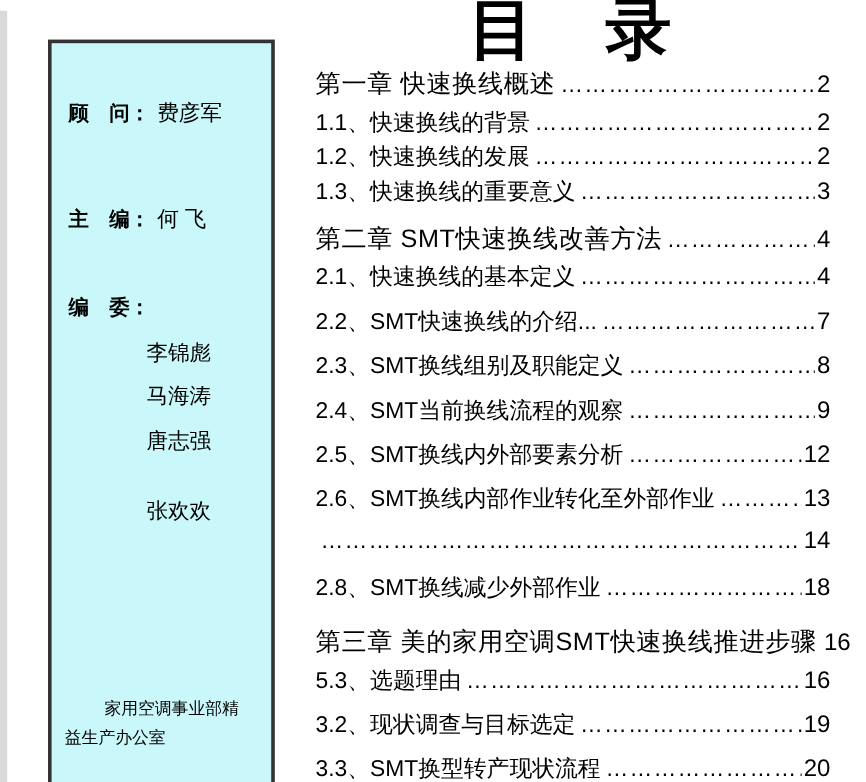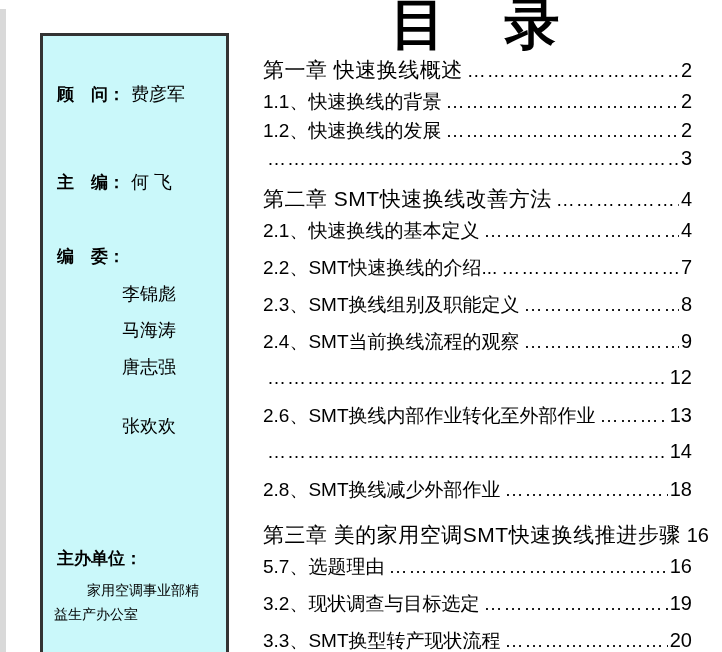--- a/index.html
+++ b/index.html
@@ -88,43 +88,41 @@
   <div class="credit-line advisor-line">
     <span class="credit-label">顾　问：</span><span class="credit-name">费彦军</span>
   </div>
   <div class="credit-line committee-line">
     <span class="credit-label">编　委：</span>
   </div>
   <div class="member member-0">李锦彪</div>
   <div class="member member-1">马海涛</div>
   <div class="member member-2">唐志强</div>
   <div class="member member-3">张欢欢</div>
-  <div class="credit-line organizer-line">
-    <span class="credit-label">主办单位：</span>
-  </div>
   <div class="organizer-name">家用空调事业部精益生产办公室</div>
 </div>
 
 <div class="toc">
     <div class="toc-row chapter">
     <span class="toc-label">第一章 快速换线概述</span>
     <span class="toc-leader">………………………………………………………………</span>
     <span class="toc-page">2</span>
   </div>
     <div class="toc-row item">
     <span class="toc-label">1.1、快速换线的背景</span>
     <span class="toc-leader">………………………………………………………………</span>
     <span class="toc-page">2</span>
   </div>
     <div class="toc-row item">
     <span class="toc-label">1.2、快速换线的发展</span>
     <span class="toc-leader">………………………………………………………………</span>
     <span class="toc-page">2</span>
   </div>
     <div class="toc-row item">
+    <span class="toc-label">1.3、快速换线的重要意义</span>
     <span class="toc-leader">………………………………………………………………</span>
     <span class="toc-page">3</span>
   </div>
     <div class="toc-row chapter">
     <span class="toc-label">第二章 SMT快速换线改善方法</span>
     <span class="toc-leader">………………………………………………………………</span>
     <span class="toc-page">4</span>
   </div>
     <div class="toc-row item">
     <span class="toc-label">2.1、快速换线的基本定义</span>
@@ -140,20 +138,21 @@
     <span class="toc-label">2.3、SMT换线组别及职能定义</span>
     <span class="toc-leader">………………………………………………………………</span>
     <span class="toc-page">8</span>
   </div>
     <div class="toc-row item">
     <span class="toc-label">2.4、SMT当前换线流程的观察</span>
     <span class="toc-leader">………………………………………………………………</span>
     <span class="toc-page">9</span>
   </div>
     <div class="toc-row item">
+    <span class="toc-label">2.5、SMT换线内外部要素分析</span>
     <span class="toc-leader">………………………………………………………………</span>
     <span class="toc-page">12</span>
   </div>
     <div class="toc-row item">
     <span class="toc-label">2.6、SMT换线内部作业转化至外部作业</span>
     <span class="toc-leader">………………………………………………………………</span>
     <span class="toc-page">13</span>
   </div>
     <div class="toc-row item">
     <span class="toc-leader">………………………………………………………………</span>
@@ -163,21 +162,21 @@
     <span class="toc-label">2.8、SMT换线减少外部作业</span>
     <span class="toc-leader">………………………………………………………………</span>
     <span class="toc-page">18</span>
   </div>
     <div class="toc-row chapter">
     <span class="toc-label">第三章 美的家用空调SMT快速换线推进步骤</span>
     <span class="toc-leader"></span>
     <span class="toc-page">16</span>
   </div>
     <div class="toc-row item">
-    <span class="toc-label">5.7、选题理由</span>
+    <span class="toc-label">5.3、选题理由</span>
     <span class="toc-leader">………………………………………………………………</span>
     <span class="toc-page">16</span>
   </div>
     <div class="toc-row item">
     <span class="toc-label">3.2、现状调查与目标选定</span>
     <span class="toc-leader">………………………………………………………………</span>
     <span class="toc-page">19</span>
   </div>
     <div class="toc-row item">
     <span class="toc-label">3.3、SMT换型转产现状流程</span>

